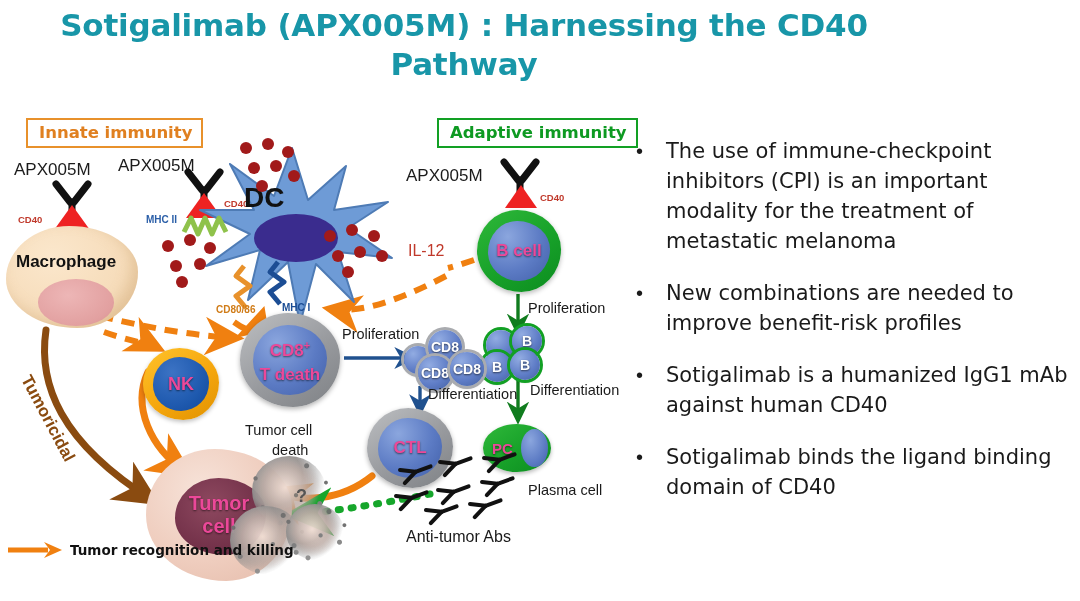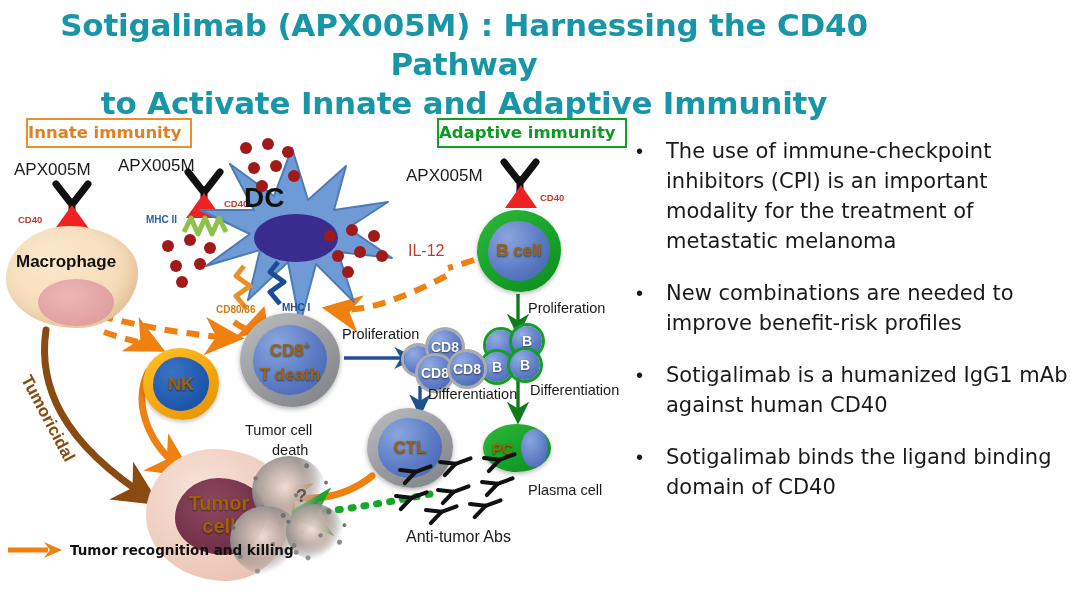--- a/index.html
+++ b/index.html
@@ -40,21 +40,21 @@
     position: absolute;
     left: 636px; top: 136px;
     width: 444px; height: 440px;
   }
 
   
   .section-badge {
     position: absolute;
     font-weight: bold;
     font-size: 16.5px;
-    padding: 3px 9px 4px 0;
+    padding: 3px 9px 4px 11px;
     background: #ffffff;
     white-space: nowrap;
     font-family: "DejaVu Sans", sans-serif;
   }
   #badge-innate {
     left: 26px; top: 14px;
     border: 2px solid #E8912B;
     color: #E08020;
   }
   #badge-adaptive {
@@ -70,21 +70,21 @@
   .lbl-proc { font-size: 14.5px; color: #1a1a1a; }
   .lbl-recept { font-size: 10px; font-weight: bold; }
 
   
   .cell { position: absolute; }
   .cell-text {
     position: absolute; left: 0; top: 0;
     width: 100%; height: 100%;
     display: flex; align-items: center; justify-content: center;
     flex-direction: column;
-    color: #a16207; font-weight: bold;
+    color: #ec4899; font-weight: bold;
     text-shadow: 0 1px 2px rgba(0,0,0,.55);
     pointer-events: none;
   }
 
   
   #macrophage {
     left: 6px; top: 122px; width: 132px; height: 102px;
   }
   #macrophage .body {
     position: absolute; inset: 0;
@@ -259,21 +259,20 @@
     font-family: "DejaVu Sans", sans-serif;
   }
 
   svg { overflow: visible; }
 </style>
 </head>
 <body>
 
 <div id="slide-title">
   <span class="tl">Sotigalimab (APX005M) : Harnessing the CD40 Pathway</span>
-  <span class="tl">to Activate Innate and Adaptive Immunity</span>
 </div>
 
 <div id="diagram-panel">
 
   <svg width="634" height="490" style="position:absolute;left:0;top:0;">
     <defs>
       <marker id="ar-orange" markerWidth="7" markerHeight="7" refX="5.2" refY="3.2" orient="auto">
         <path d="M0,0 L6.6,3.2 L0,6.4 L1.9,3.2 Z" fill="#F08010"></path>
       </marker>
       <marker id="ar-brown" markerWidth="7" markerHeight="7" refX="5.2" refY="3.2" orient="auto">

